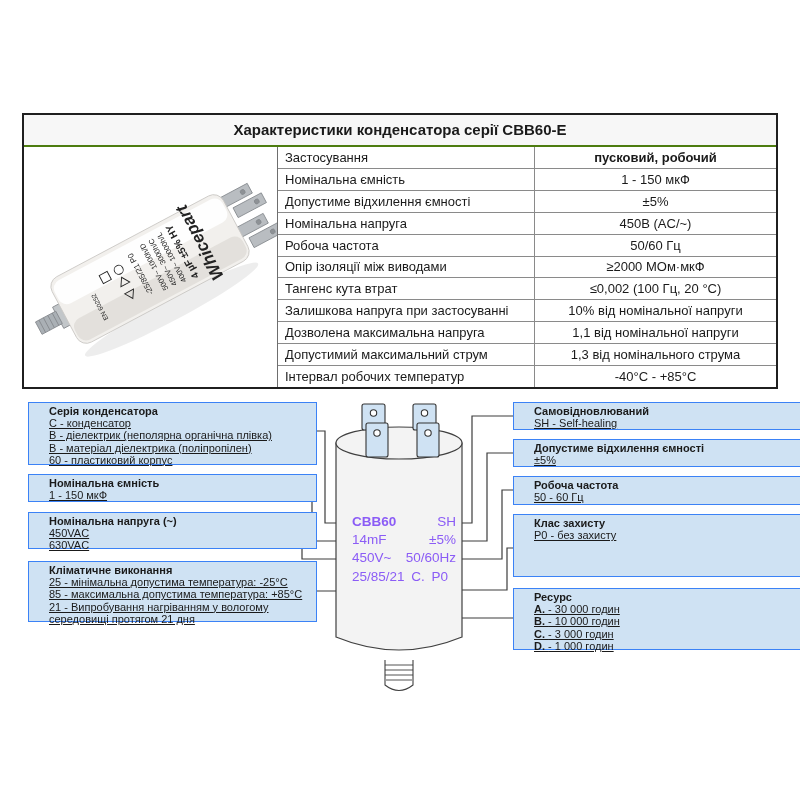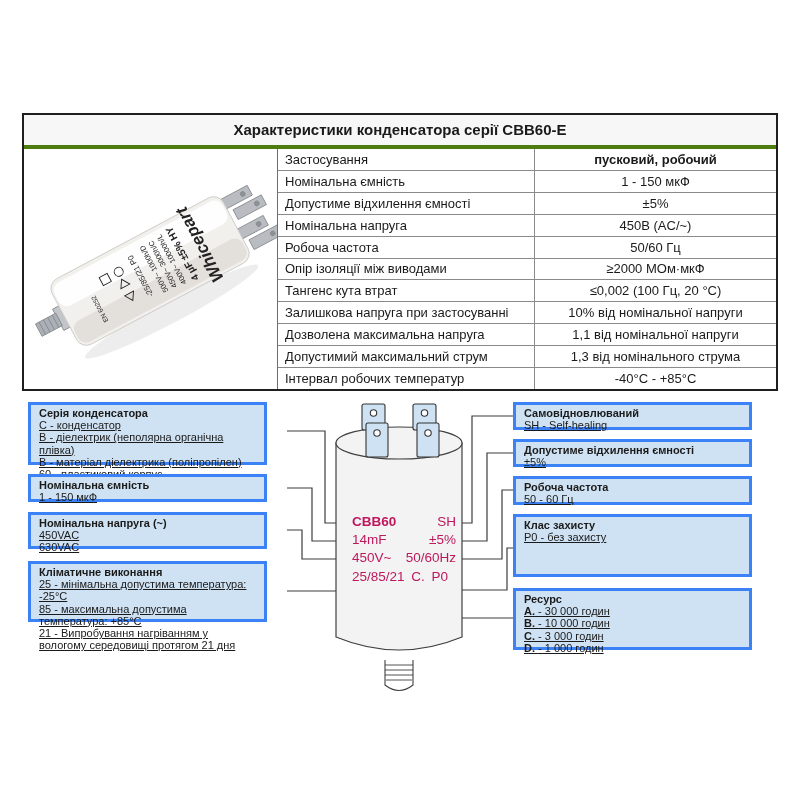--- a/index.html
+++ b/index.html
@@ -2,40 +2,40 @@
 <html><head>
 <meta charset="utf-8">
 <style>
   html,body{margin:0;padding:0;background:#fff;}
   #page{position:relative;width:800px;height:800px;background:#fff;overflow:hidden;
         font-family:"Liberation Sans","DejaVu Sans",sans-serif;color:#1a1a1a;}
 
   
   .char-table{position:absolute;left:22px;top:113px;width:756px;border:2px solid #1f1f1f;box-sizing:border-box;background:#fff;}
   .tbl-title{height:30px;line-height:30px;text-align:center;font-size:15px;font-weight:bold;
-             background:#f7f7f7;border-bottom:4px solid #4d7c0f;}
+             background:#f7f7f7;border-bottom:2px solid #4d7c0f;}
   .tbl-body{display:flex;height:240px;}
   .photo-cell{width:253px;border-right:1px solid #6e6e6e;position:relative;background:#fff;}
   .rows{flex:1;display:flex;flex-direction:column;}
   .trow{flex:1;display:flex;align-items:center;font-size:13px;}
   .trow + .trow{border-top:1px solid #8a8a8a;}
   .tlabel{width:249px;padding-left:7px;border-right:1px solid #8a8a8a;align-self:stretch;display:flex;align-items:center;}
   .tvalue{flex:1;text-align:center;}
   .tvalue.bold{font-weight:bold;}
 
   
-  .callout{position:absolute;width:239px;background:#cfe2f3;border:3px solid #3b82f6;
-           box-sizing:border-box;padding:2px 6px 1px 8px;font-size:11px;line-height:12.2px;}
+  .callout{position:absolute;width:289px;background:#cfe2f3;border:1px solid #3b82f6;
+           box-sizing:border-box;padding:2px 6px 1px 20px;font-size:11px;line-height:12.2px;}
   .ct{font-weight:bold;}
   .cl{font-weight:normal;text-decoration:underline;}
   .cl b{font-weight:bold;}
 
   
   .mark-row{position:absolute;left:352px;width:104px;display:flex;justify-content:space-between;
-            font-size:13.5px;line-height:16px;color:#be185d;}
+            font-size:13.5px;line-height:16px;color:#8b5cf6;}
   .mark-row .mb{font-weight:bold;}
 
   svg{position:absolute;left:0;top:0;}
 </style>
 </head>
 <body>
 
 <div id="page">
 
   <div class="char-table">

